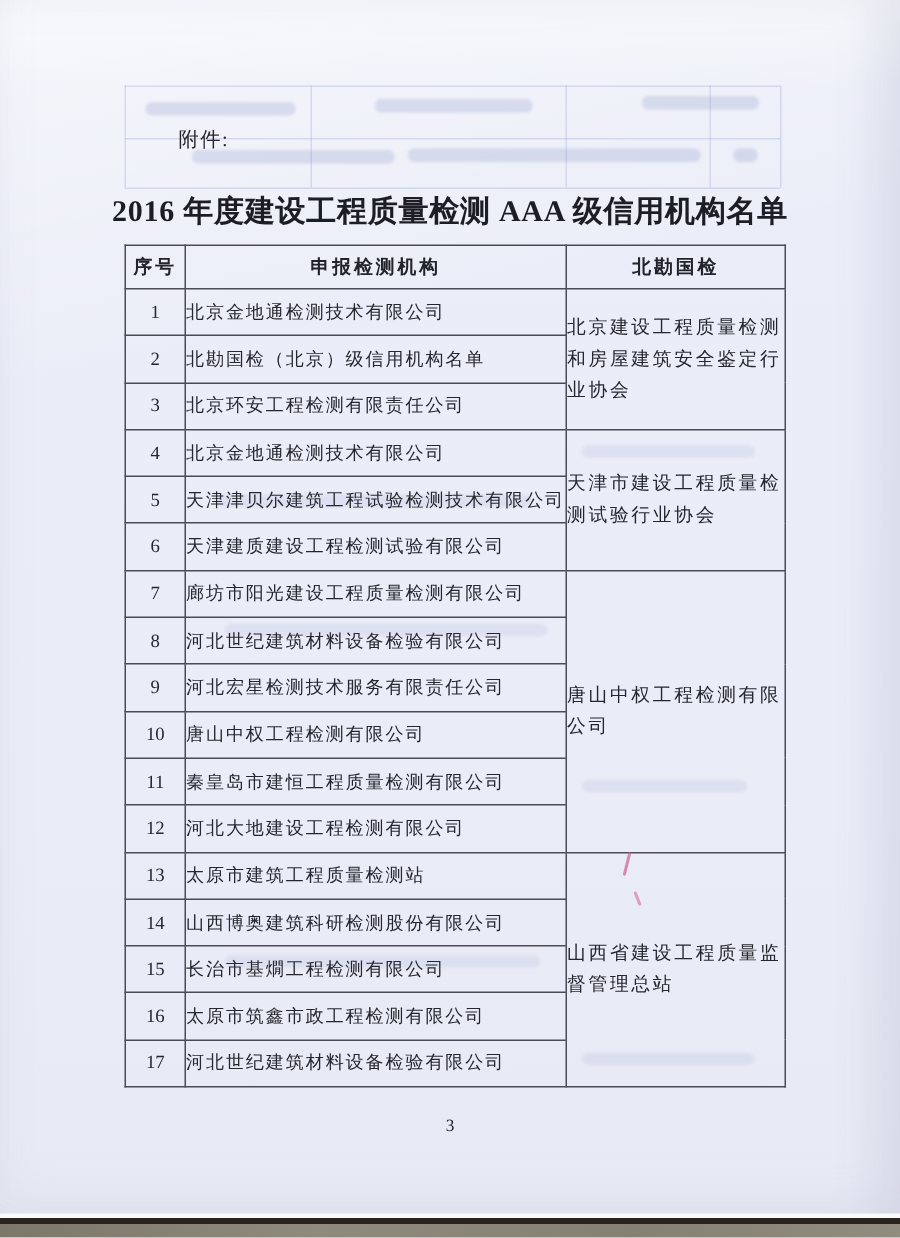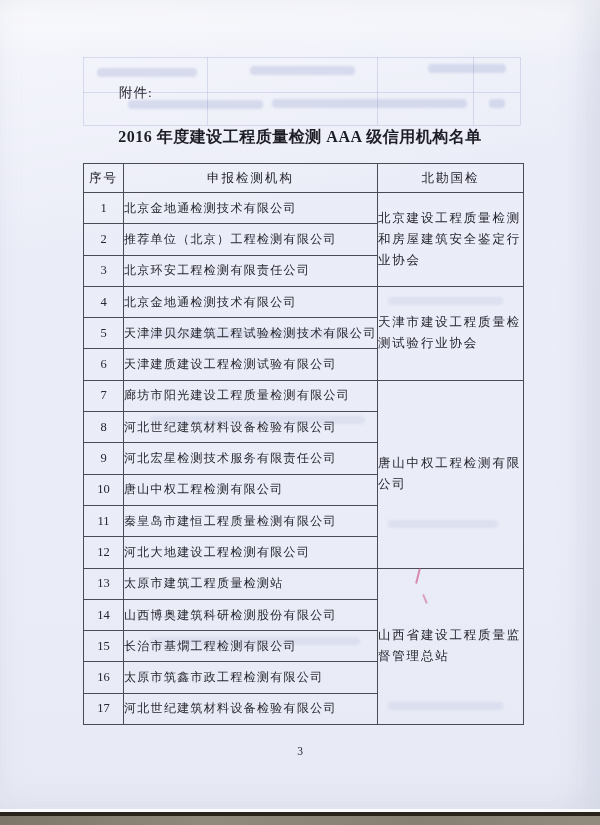--- a/index.html
+++ b/index.html
@@ -15,27 +15,27 @@
   
   .bleed-line{position:absolute;background:rgba(150,160,205,.30);}
   .bleed-v{width:1px;}
   .bleed-h{height:1px;}
   .bleed-blob{position:absolute;height:9px;border-radius:4px;
     background:rgba(125,138,190,.22);filter:blur(1.1px);}
   .bleed-blob.faint{background:rgba(125,138,190,.12);height:8px;}
   
   .attachment{position:absolute;left:85px;top:84px;font-size:13.5px;letter-spacing:1px;padding-left:34px;}
   .title{position:absolute;left:0;right:0;top:127px;margin:0;text-align:center;
-    font-size:16px;font-weight:bold;letter-spacing:.5px;color:#1d1d25;}
+    font-size:20px;font-weight:bold;letter-spacing:.5px;color:#1d1d25;}
   table.main{position:absolute;left:83px;top:163px;width:440px;
     border-collapse:collapse;table-layout:fixed;}
   col.c1{width:40px;} col.c2{width:254px;} col.c3{width:146px;}
   table.main th, table.main td{border:1px solid #4b4b56;padding:0;vertical-align:middle;}
   table.main thead tr{height:29px;}
-  table.main th{font-size:12.5px;font-weight:normal;letter-spacing:2px;text-align:center;color:#23232b;}
+  table.main th{font-size:12.5px;font-weight:bold;letter-spacing:2px;text-align:center;color:#23232b;}
   table.main tbody tr{height:31.3px;}
   td.no{text-align:center;font-size:12.5px;}
   td.org{font-size:12px;letter-spacing:1.3px;text-align:left;padding:0 4px 0 11px;}
   td.rec{font-size:12.5px;letter-spacing:1.8px;line-height:21px;padding:0 5px 0 9px;}
   .page-number{position:absolute;left:0;right:0;top:745px;text-align:center;font-size:11.5px;}
   
   .pen-mark{position:absolute;background:#cf5f93;border-radius:2px;}
   .pen-mark.m1{left:417px;top:568px;width:2px;height:16px;transform:rotate(14deg);opacity:.7;}
   .pen-mark.m2{left:424px;top:594px;width:2px;height:10px;transform:rotate(-22deg);opacity:.55;}
   
@@ -91,21 +91,21 @@
       </tr>
     </thead>
     <tbody>
         <tr>
           <td class="no">1</td>
           <td class="org">北京金地通检测技术有限公司</td>
           <td class="rec" rowspan="3">北京建设工程质量检测和房屋建筑安全鉴定行业协会</td>
         </tr>
         <tr>
           <td class="no">2</td>
-          <td class="org">推荐单位（北京）工程检测有限公司</td>
+          <td class="org">北勘国检（北京）级信用机构名单</td>
         </tr>
         <tr>
           <td class="no">3</td>
           <td class="org">北京环安工程检测有限责任公司</td>
         </tr>
         <tr>
           <td class="no">4</td>
           <td class="org">北京金地通检测技术有限公司</td>
           <td class="rec" rowspan="3">天津市建设工程质量检测试验行业协会</td>
         </tr>

